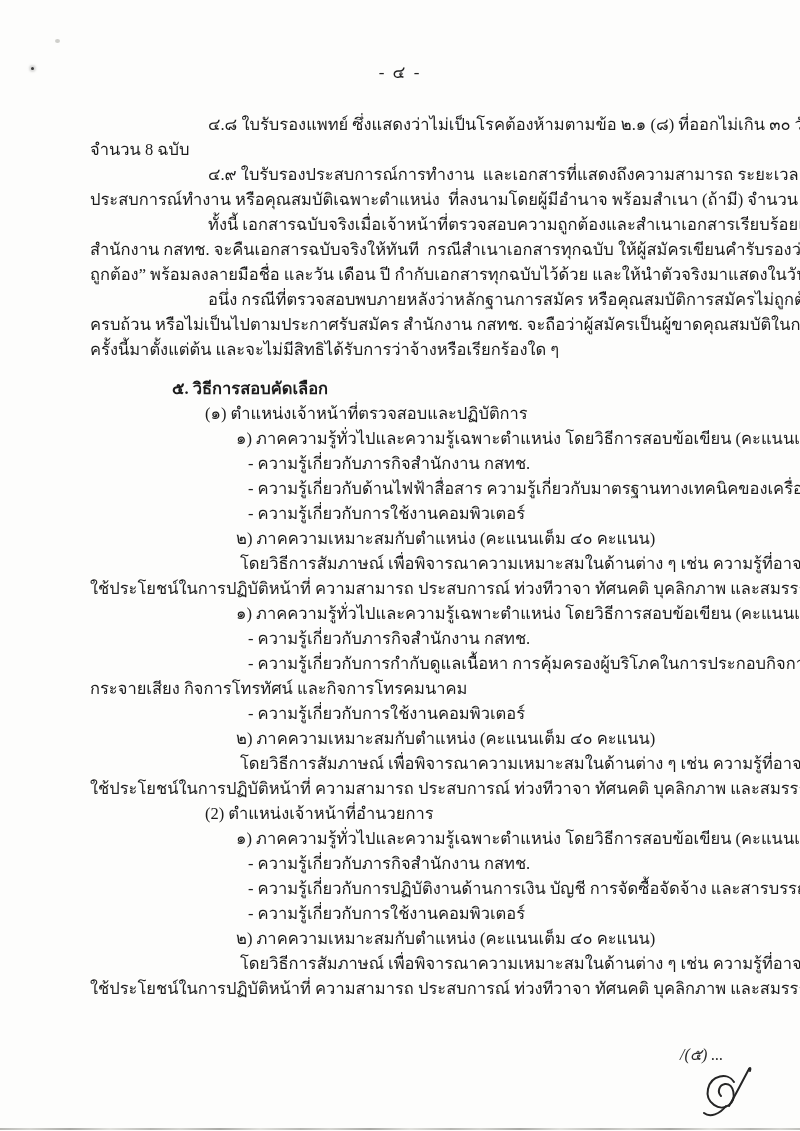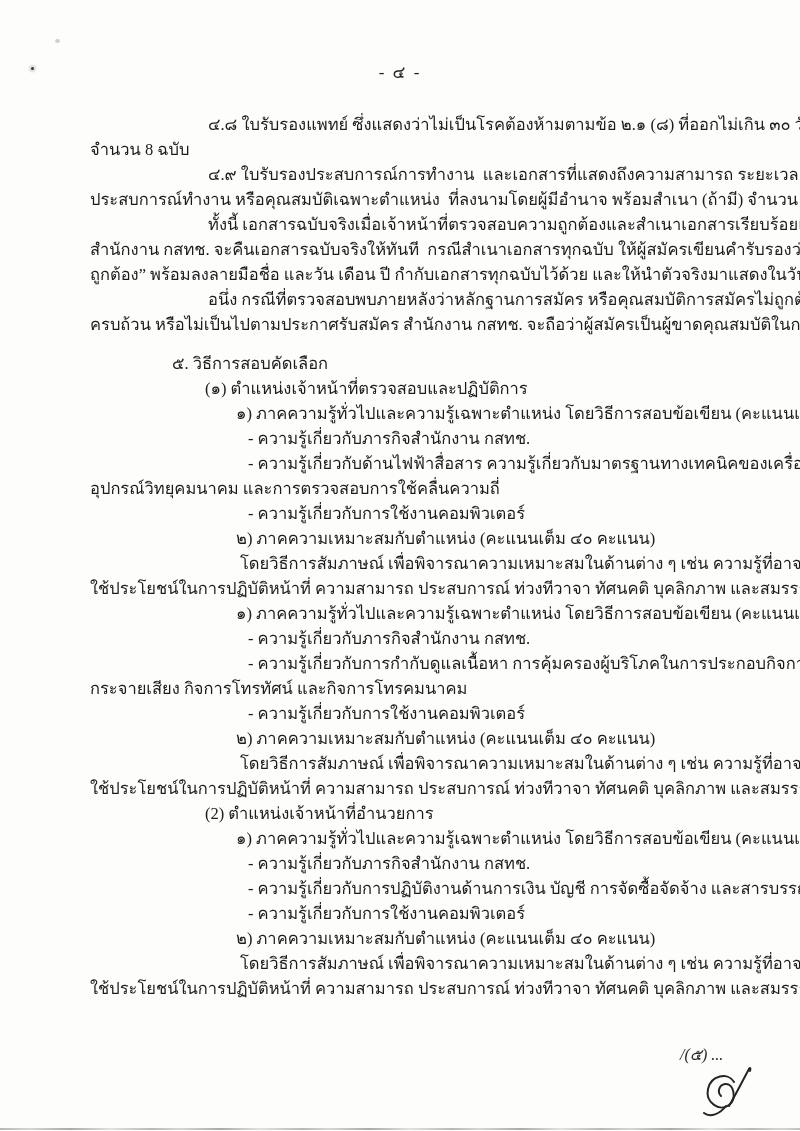--- a/index.html
+++ b/index.html
@@ -36,21 +36,21 @@
   .line {
     white-space: pre;
     font-size: 16.5px;
     line-height: 25px;
     height: 25px;
     color: #1c1c1c;
   }
   
   .p    { padding-left: 118px; }  
   .f    { padding-left: 0; }      
-  .h    { padding-left: 82px; font-weight: normal; }
+  .h    { padding-left: 82px; font-weight: bold; }
   .pos  { padding-left: 115px; }
   .sub  { padding-left: 146px; }
   .dash { padding-left: 158px; }
   .intv { padding-left: 150px; text-align: center; }
   .gap  { height: 14px; }
   .continuation {
     position: absolute;
     top: 1042px;
     left: 680px;
     font-size: 16px;
@@ -108,27 +108,27 @@
   <div class="doc-lines">
       <div class="line p">๔.๘ ใบรับรองแพทย์ ซึ่งแสดงว่าไม่เป็นโรคต้องห้ามตามข้อ ๒.๑ (๘) ที่ออกไม่เกิน ๓๐ วัน</div>
       <div class="line f">จำนวน 8 ฉบับ</div>
       <div class="line p">๔.๙ ใบรับรองประสบการณ์การทำงาน  และเอกสารที่แสดงถึงความสามารถ ระยะเวลา และ</div>
       <div class="line f">ประสบการณ์ทำงาน หรือคุณสมบัติเฉพาะตำแหน่ง  ที่ลงนามโดยผู้มีอำนาจ พร้อมสำเนา (ถ้ามี) จำนวน ๑ ชุด</div>
       <div class="line p">ทั้งนี้ เอกสารฉบับจริงเมื่อเจ้าหน้าที่ตรวจสอบความถูกต้องและสำเนาเอกสารเรียบร้อยแล้ว</div>
       <div class="line f">สำนักงาน กสทช. จะคืนเอกสารฉบับจริงให้ทันที  กรณีสำเนาเอกสารทุกฉบับ ให้ผู้สมัครเขียนคำรับรองว่า “สำเนา</div>
       <div class="line f">ถูกต้อง” พร้อมลงลายมือชื่อ และวัน เดือน ปี กำกับเอกสารทุกฉบับไว้ด้วย และให้นำตัวจริงมาแสดงในวันสมัครด้วย</div>
       <div class="line p">อนึ่ง กรณีที่ตรวจสอบพบภายหลังว่าหลักฐานการสมัคร หรือคุณสมบัติการสมัครไม่ถูกต้อง</div>
       <div class="line f">ครบถ้วน หรือไม่เป็นไปตามประกาศรับสมัคร สำนักงาน กสทช. จะถือว่าผู้สมัครเป็นผู้ขาดคุณสมบัติในการสมัคร</div>
+      <div class="line f">ครั้งนี้มาตั้งแต่ต้น และจะไม่มีสิทธิได้รับการว่าจ้างหรือเรียกร้องใด ๆ</div>
       <div class="line gap"></div>
       <div class="line h">๕. วิธีการสอบคัดเลือก</div>
       <div class="line pos">(๑) ตำแหน่งเจ้าหน้าที่ตรวจสอบและปฏิบัติการ</div>
       <div class="line sub">๑) ภาคความรู้ทั่วไปและความรู้เฉพาะตำแหน่ง โดยวิธีการสอบข้อเขียน (คะแนนเต็ม ๖๐ คะแนน)</div>
       <div class="line dash">- ความรู้เกี่ยวกับภารกิจสำนักงาน กสทช.</div>
       <div class="line dash">- ความรู้เกี่ยวกับด้านไฟฟ้าสื่อสาร ความรู้เกี่ยวกับมาตรฐานทางเทคนิคของเครื่อง</div>
-      <div class="line f">อุปกรณ์วิทยุคมนาคม และการตรวจสอบการใช้คลื่นความถี่</div>
       <div class="line dash">- ความรู้เกี่ยวกับการใช้งานคอมพิวเตอร์</div>
       <div class="line sub">๒) ภาคความเหมาะสมกับตำแหน่ง (คะแนนเต็ม ๔๐ คะแนน)</div>
       <div class="line intv">โดยวิธีการสัมภาษณ์ เพื่อพิจารณาความเหมาะสมในด้านต่าง ๆ เช่น ความรู้ที่อาจ</div>
       <div class="line f">ใช้ประโยชน์ในการปฏิบัติหน้าที่ ความสามารถ ประสบการณ์ ท่วงทีวาจา ทัศนคติ บุคลิกภาพ และสมรรถนะอื่น ๆ</div>
       <div class="line sub">๑) ภาคความรู้ทั่วไปและความรู้เฉพาะตำแหน่ง โดยวิธีการสอบข้อเขียน (คะแนนเต็ม ๖๐ คะแนน)</div>
       <div class="line dash">- ความรู้เกี่ยวกับภารกิจสำนักงาน กสทช.</div>
       <div class="line dash">- ความรู้เกี่ยวกับการกำกับดูแลเนื้อหา การคุ้มครองผู้บริโภคในการประกอบกิจการ</div>
       <div class="line f">กระจายเสียง กิจการโทรทัศน์ และกิจการโทรคมนาคม</div>
       <div class="line dash">- ความรู้เกี่ยวกับการใช้งานคอมพิวเตอร์</div>
       <div class="line sub">๒) ภาคความเหมาะสมกับตำแหน่ง (คะแนนเต็ม ๔๐ คะแนน)</div>

